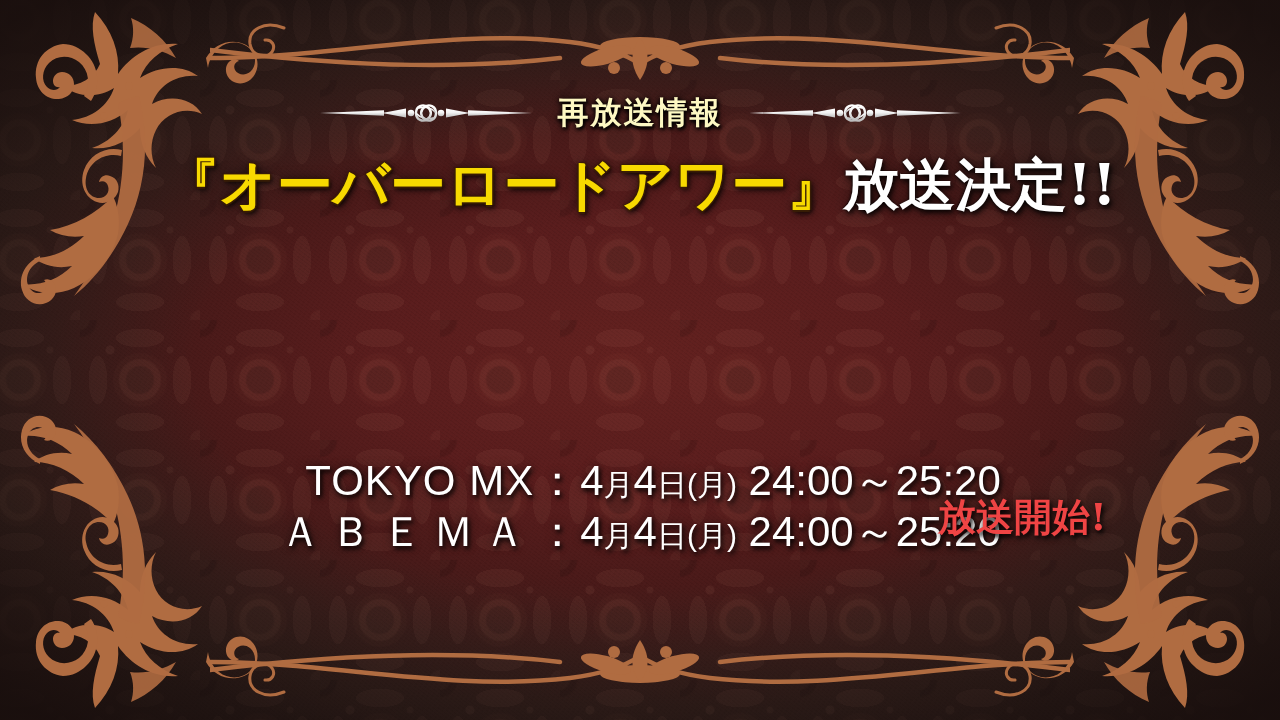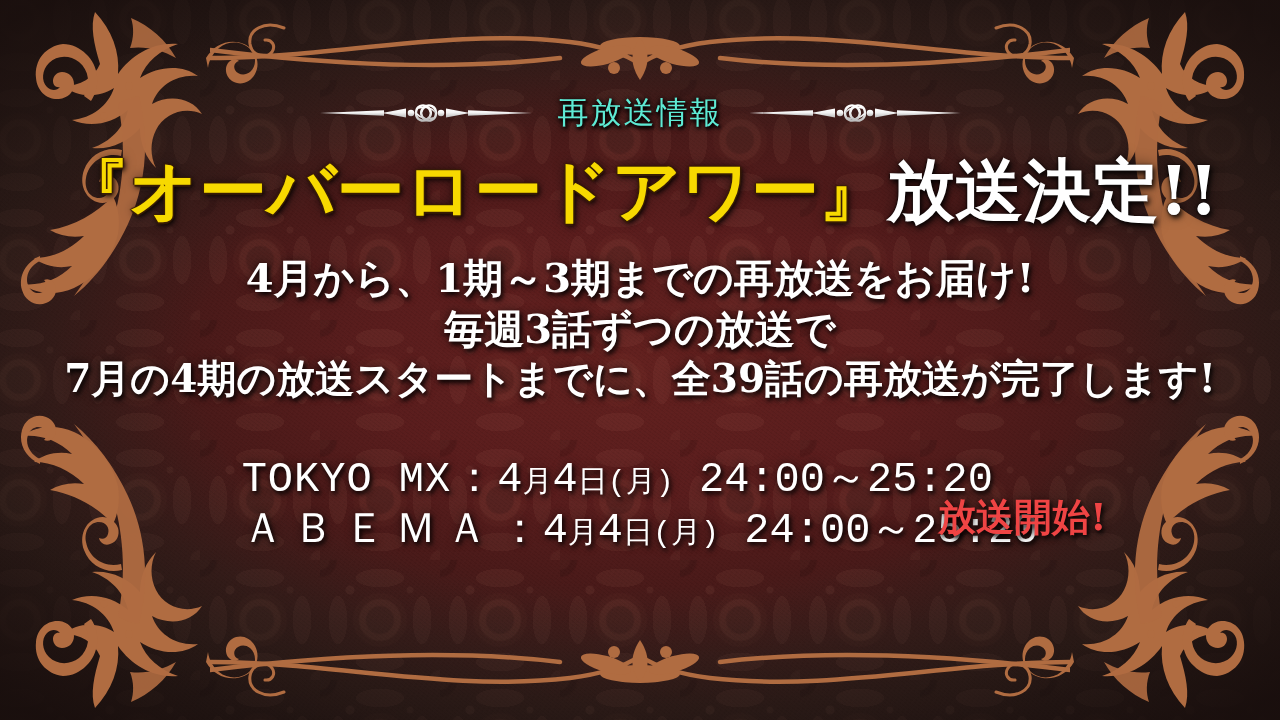--- a/index.html
+++ b/index.html
@@ -127,39 +127,39 @@
     align-items: center;
     justify-content: center;
     gap: 26px;
   }
   .flourish { width: 212px; height: 34px; }
   .flourish svg { width: 100%; height: 100%; display: block; }
   .flourish-right { transform: scaleX(-1); }
 
   .eyebrow {
     font-family: "DejaVu Sans", "Liberation Sans", sans-serif;
-    font-weight: normal;
+    font-weight: bold;
     font-size: 31px;
     letter-spacing: 2px;
-    color: #5eead4;
+    color: #fef9c3;
     text-shadow:
       0 0 6px rgba(0,0,0,.95),
       0 2px 4px rgba(0,0,0,.9),
       2px 2px 3px rgba(0,0,0,.8);
     white-space: nowrap;
     text-align: right;
   }
 
   .title {
     position: absolute;
     top: 155px;
     left: 0; right: 0;
     font-family: "DejaVu Serif", "Liberation Serif", serif;
     font-weight: bold;
-    font-size: 68px;
+    font-size: 56px;
     line-height: 1.05;
     white-space: nowrap;
     letter-spacing: 0px;
   }
   .title .gold {
     color: #f7d900;
     text-shadow:
       -1.5px 0 1px #3a1e06, 1.5px 0 1px #3a1e06,
       0 -1.5px 1px #3a1e06, 0 1.5px 1px #3a1e06,
       2px 3px 5px rgba(0,0,0,.85),
@@ -193,29 +193,29 @@
   .schedule {
     position: absolute;
     top: 455px;
     left: 0; right: 0;
     display: flex;
     align-items: flex-start;
     justify-content: center;
   }
   .sched-stack {
     color: #ffffff;
-    font-family: Liberation Mono, monospace;
+    font-family: Liberation Sans, sans-serif;
     font-weight: normal;
     font-size: 42px;
     line-height: 1.22;
     white-space: nowrap;
     text-shadow:
       2px 3px 4px rgba(0,0,0,.85),
       0 0 10px rgba(0,0,0,.55);
-    text-align: left;
+    text-align: right;
   }
   .sched-row { display: block; }
   .sched-net { letter-spacing: 1px; }
   .sched-net.wide { letter-spacing: 9px; margin-top: 8px; }
   .sched-colon { padding: 0 2px; }
   .sched-small { font-size: 30px; }
   .sched-time { letter-spacing: 0px; }
 
   .onair {
     position: absolute;
@@ -512,25 +512,20 @@
             <path d="M113 22 C107 24 100 22 97 18"></path>
           </g>
         </svg>
       </span>
     </div>
 
     <div class="title">
       <span class="gold">『オーバーロードアワー』</span><span class="white">放送決定!!</span>
     </div>
 
-    <div class="body-lines">
-      <span class="bline">4月から、1期～3期までの再放送をお届け!</span>
-      <span class="bline">毎週3話ずつの放送で</span>
-      <span class="bline">7月の4期の放送スタートまでに、全39話の再放送が完了します!</span>
-    </div>
 
     <div class="schedule">
       <div class="sched-stack">
 
         <span class="sched-row"><span class="sched-net">TOKYO MX</span><span class="sched-colon">：</span><span>4</span><span class="sched-small">月</span><span>4</span><span class="sched-small">日</span><span class="sched-small">(月)</span>&nbsp;<span class="sched-time">24:00～25:20</span></span>
 
         <span class="sched-row"><span class="sched-net wide">ＡＢＥＭＡ</span><span class="sched-colon">：</span><span>4</span><span class="sched-small">月</span><span>4</span><span class="sched-small">日</span><span class="sched-small">(月)</span>&nbsp;<span class="sched-time">24:00～25:20</span></span>
 
       </div>
     </div>

